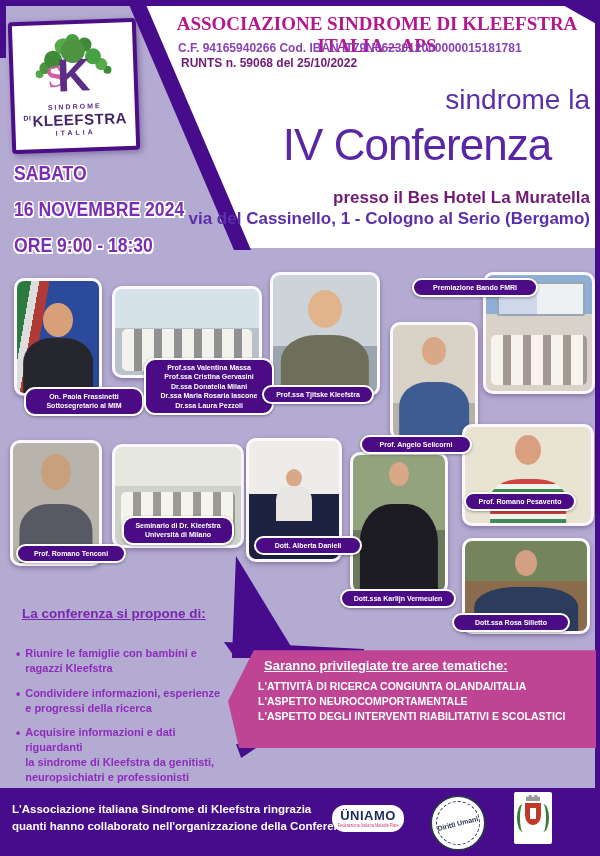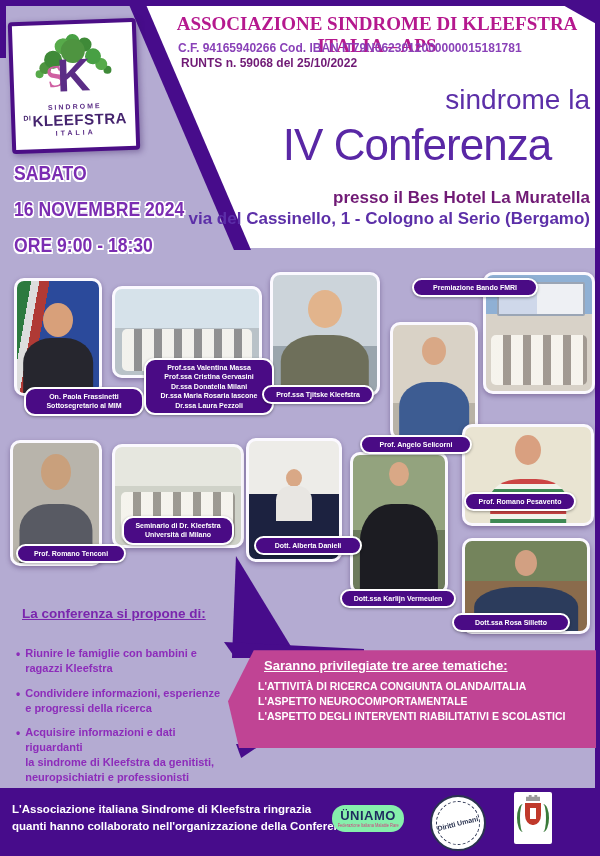--- a/index.html
+++ b/index.html
@@ -136,21 +136,21 @@
               clip-path:polygon(0 0,100% 0,20% 100%);}
   .themes{position:absolute;left:228px;top:644px;width:368px;height:104px;background:#c04494;
           clip-path:polygon(7% 6%,100% 6%,100% 100%,3% 100%,0 55%);color:#fff;}
   .themes-title{margin:14px 17px 6px 36px;font-size:13px;font-weight:bold;text-decoration:underline;}
   .theme-item{margin-left:30px;font-size:10.5px;font-weight:bold;line-height:1.45;}
 
   
   .footer{position:absolute;left:0;top:788px;width:600px;height:68px;background:#470c8b;}
   .thanks1{position:absolute;left:12px;top:15px;font-size:11.5px;font-weight:bold;color:#fff;}
   .thanks2{position:absolute;left:12px;top:32px;font-size:11.5px;font-weight:bold;color:#fff;}
-  .uniamo{position:absolute;left:332px;top:17px;width:72px;height:27px;background:#86efac;border-radius:13px;
+  .uniamo{position:absolute;left:332px;top:17px;width:72px;height:27px;background:#ffffff;border-radius:13px;
           display:flex;flex-direction:column;align-items:center;justify-content:center;}
   .uniamo-name{font-size:13px;font-weight:800;color:#1d2a5e;letter-spacing:.5px;line-height:1;}
   .uniamo-sub{font-size:5px;color:#d1427e;white-space:nowrap;transform:scaleX(.8);line-height:1.4;}
   .stamp{position:absolute;left:430px;top:7px;width:52px;height:52px;background:#fff;border-radius:50%;
          border:2px solid #2a3350;display:flex;align-items:center;justify-content:center;}
   .stamp::before{content:"";position:absolute;inset:4px;border:1px dashed #2a3350;border-radius:50%;}
   .stamp-label{font-size:7px;font-weight:bold;color:#2a3350;transform:rotate(-14deg);text-align:center;}
   .coat{position:absolute;left:514px;top:4px;width:38px;height:52px;background:#fff;border-radius:2px;}
   .crown{position:absolute;left:12px;top:3px;width:14px;height:6px;background:#9a9a9a;
          clip-path:polygon(0 100%,0 30%,20% 30%,20% 0,40% 0,40% 30%,60% 30%,60% 0,80% 0,80% 30%,100% 30%,100% 100%);}

